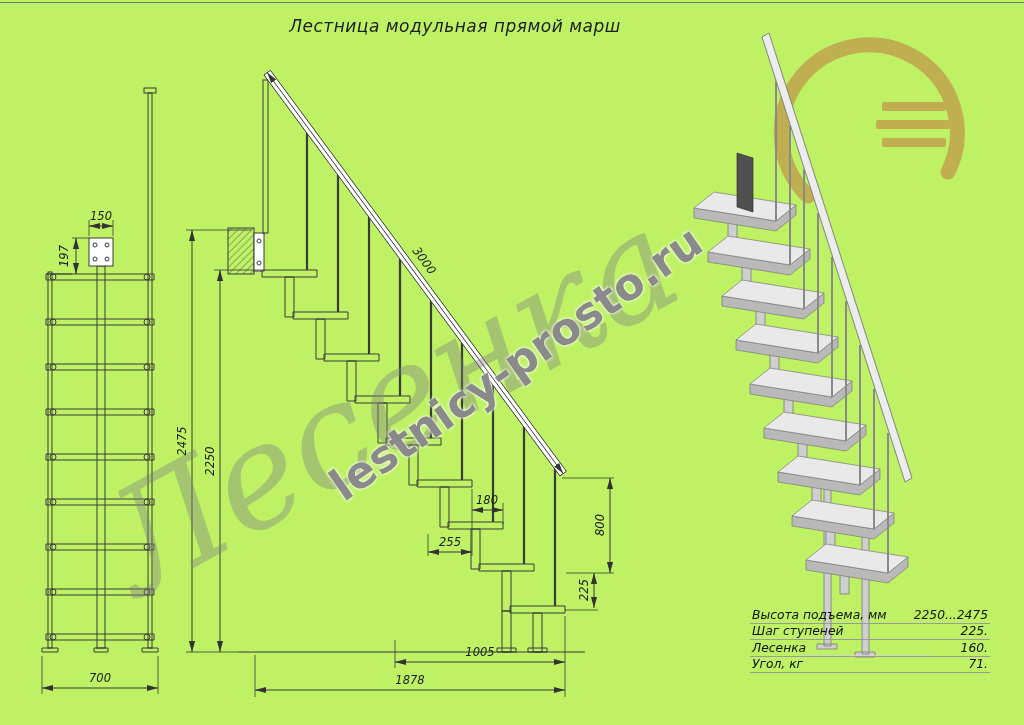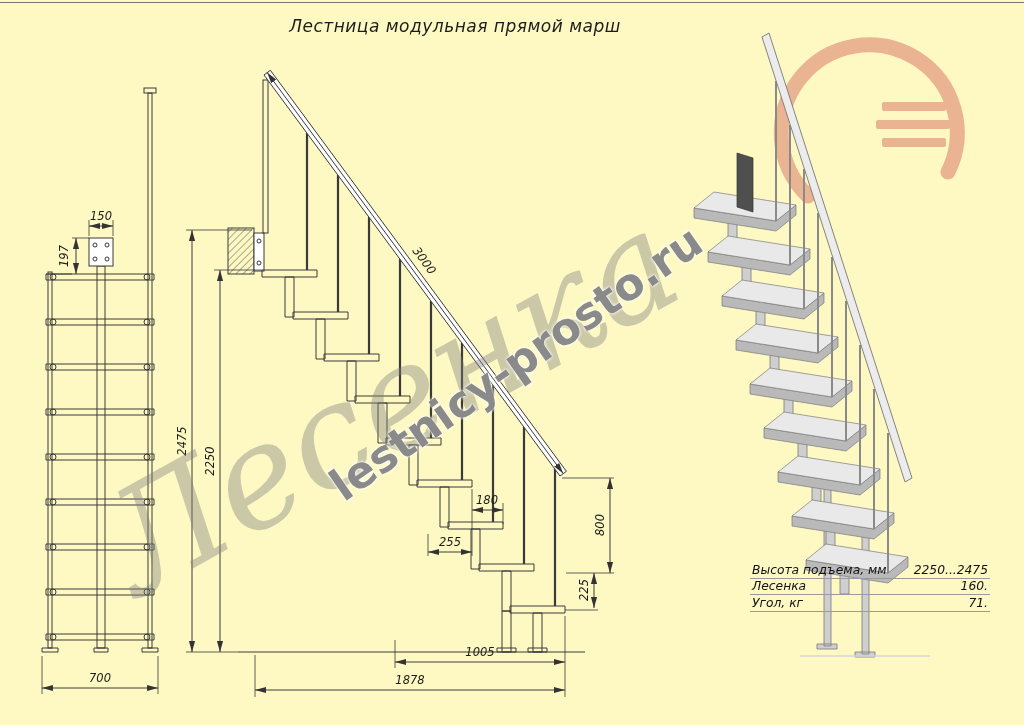--- a/index.html
+++ b/index.html
@@ -1,31 +1,31 @@
 <!DOCTYPE html>
 <html><head>
 <meta charset="utf-8">
 <style>
   html,body{margin:0;padding:0;background:#fff;}
-  #canvas{position:relative;width:1024px;height:725px;background:#fef9c3;overflow:hidden;
+  #canvas{position:relative;width:1024px;height:725px;background:#bef264;overflow:hidden;
           font-family:"DejaVu Sans",sans-serif;}
   .topline{position:absolute;top:2px;left:0;width:100%;border-top:1px solid #777;}
   .title{position:absolute;top:16px;left:195px;width:520px;text-align:center;
          font:italic 17px "DejaVu Sans",sans-serif;color:#1c1c1c;letter-spacing:.5px;}
   svg{position:absolute;top:0;left:0;}
   svg text{font:italic 11.5px "DejaVu Sans",sans-serif;fill:#1b1b1b;}
   svg text.along{font-size:12px;}
   .wm-brand{position:absolute;left:0px;top:320px;width:780px;text-align:center;
             font:italic 142px "DejaVu Serif",serif;color:rgba(128,128,128,.40);
             transform:rotate(-29deg);transform-origin:center;pointer-events:none;white-space:nowrap;}
   .wm-site{position:absolute;left:295px;top:338px;width:440px;text-align:center;
            font:bold 44px "DejaVu Sans",sans-serif;color:rgba(105,105,105,.78);
            text-shadow:0 0 4px #fff,0 0 2px #fff;
            transform:rotate(-35deg);transform-origin:center;pointer-events:none;white-space:nowrap;}
-  .specs{position:absolute;left:750px;top:562px;width:240px;}
+  .specs{position:absolute;left:750px;top:607px;width:240px;}
   .spec-row{display:flex;justify-content:space-between;align-items:flex-end;
             border-bottom:1px solid #9a9a9a;padding:1px 2px 1px 2px;height:13.5px;
             font:italic 12.3px "DejaVu Sans",sans-serif;color:#111;}
   .spec-label{text-align:left;}
   .spec-value{text-align:left;}
 </style>
 </head>
 <body>
 
 <div id="canvas">
@@ -178,20 +178,24 @@
 
   <div class="wm-brand">Лесенка</div>
   <div class="wm-site">lestnicy-prosto.ru</div>
 
   <div class="specs">
     <div class="spec-row">
       <span class="spec-label">Высота подъема, мм</span>
       <span class="spec-value">2250...2475</span>
     </div>
     <div class="spec-row">
+      <span class="spec-label">Шаг ступеней</span>
+      <span class="spec-value">225.</span>
+    </div>
+    <div class="spec-row">
       <span class="spec-label">Лесенка</span>
       <span class="spec-value">160.</span>
     </div>
     <div class="spec-row">
       <span class="spec-label">Угол, кг</span>
       <span class="spec-value">71.</span>
     </div>
   </div>
 </div>
 

